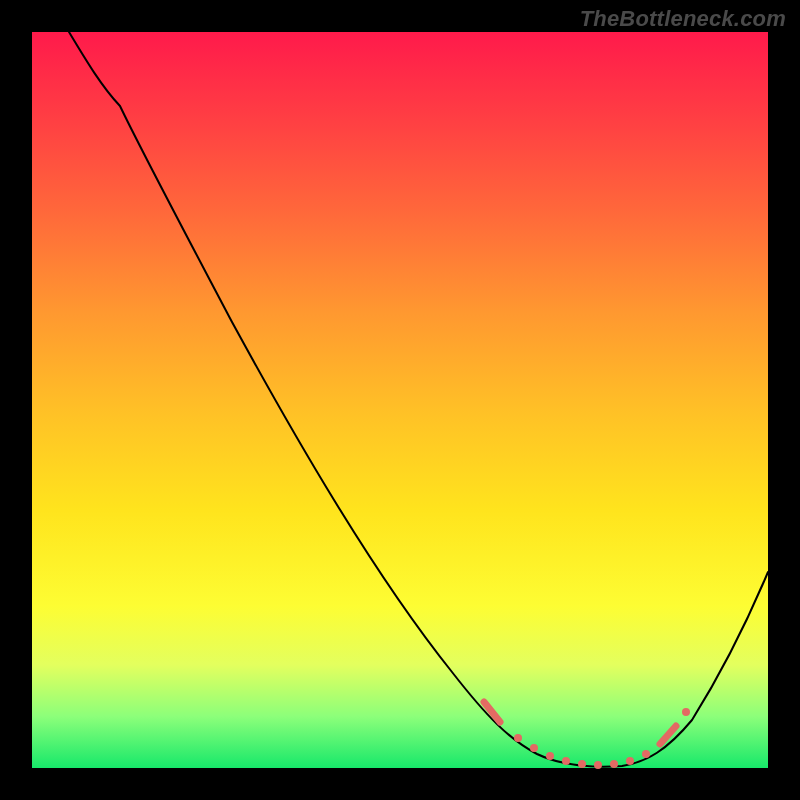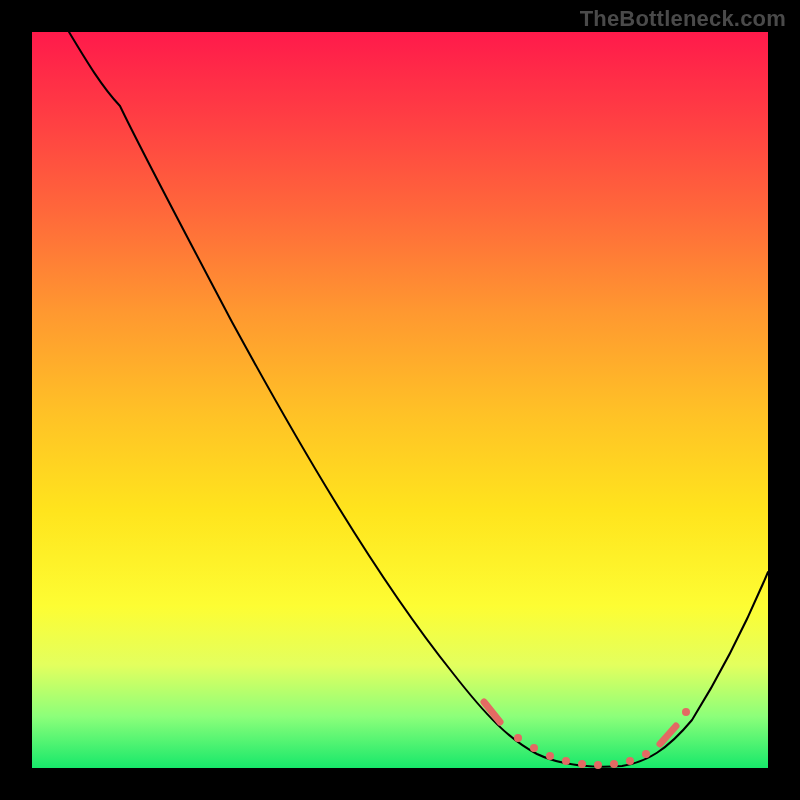--- a/index.html
+++ b/index.html
@@ -36,20 +36,21 @@
       #17e86a 100%);
   }
   .watermark {
     position: absolute;
     top: 6px;
     right: 14px;
     font-size: 22px;
     font-weight: 600;
     color: #4a4a4a;
     letter-spacing: 0.2px;
+    font-style: italic;
   }
   svg.curve {
     position: absolute;
     left: 0;
     top: 0;
     width: 736px;
     height: 736px;
     overflow: visible;
   }
   .curve path {

